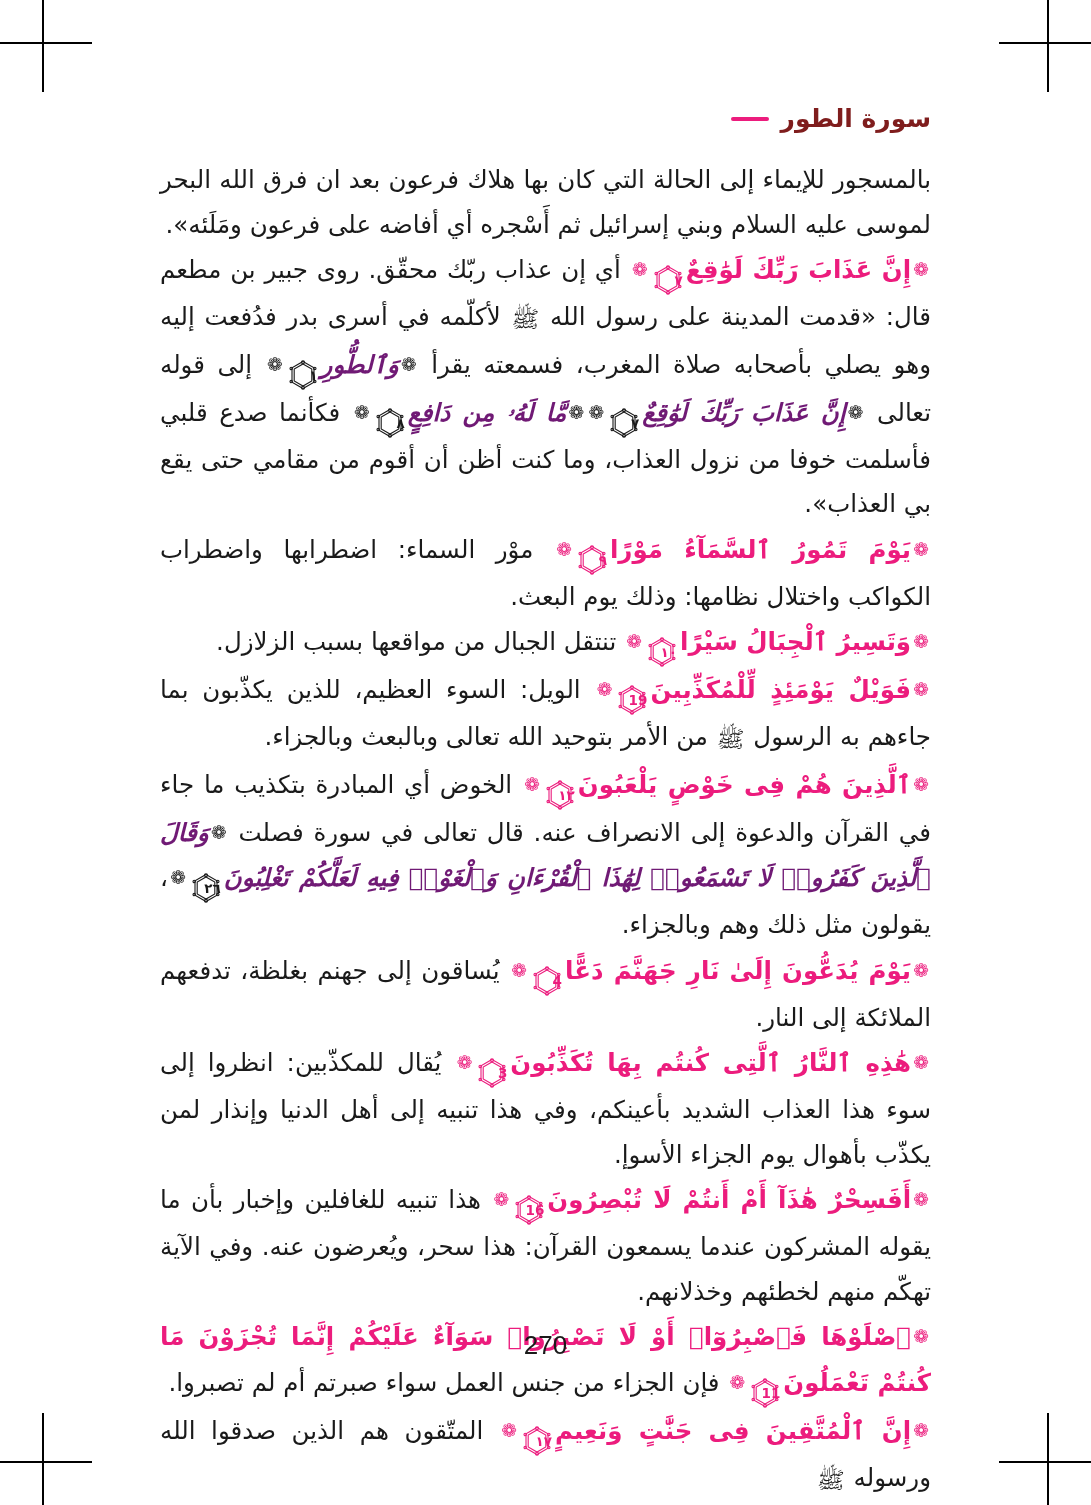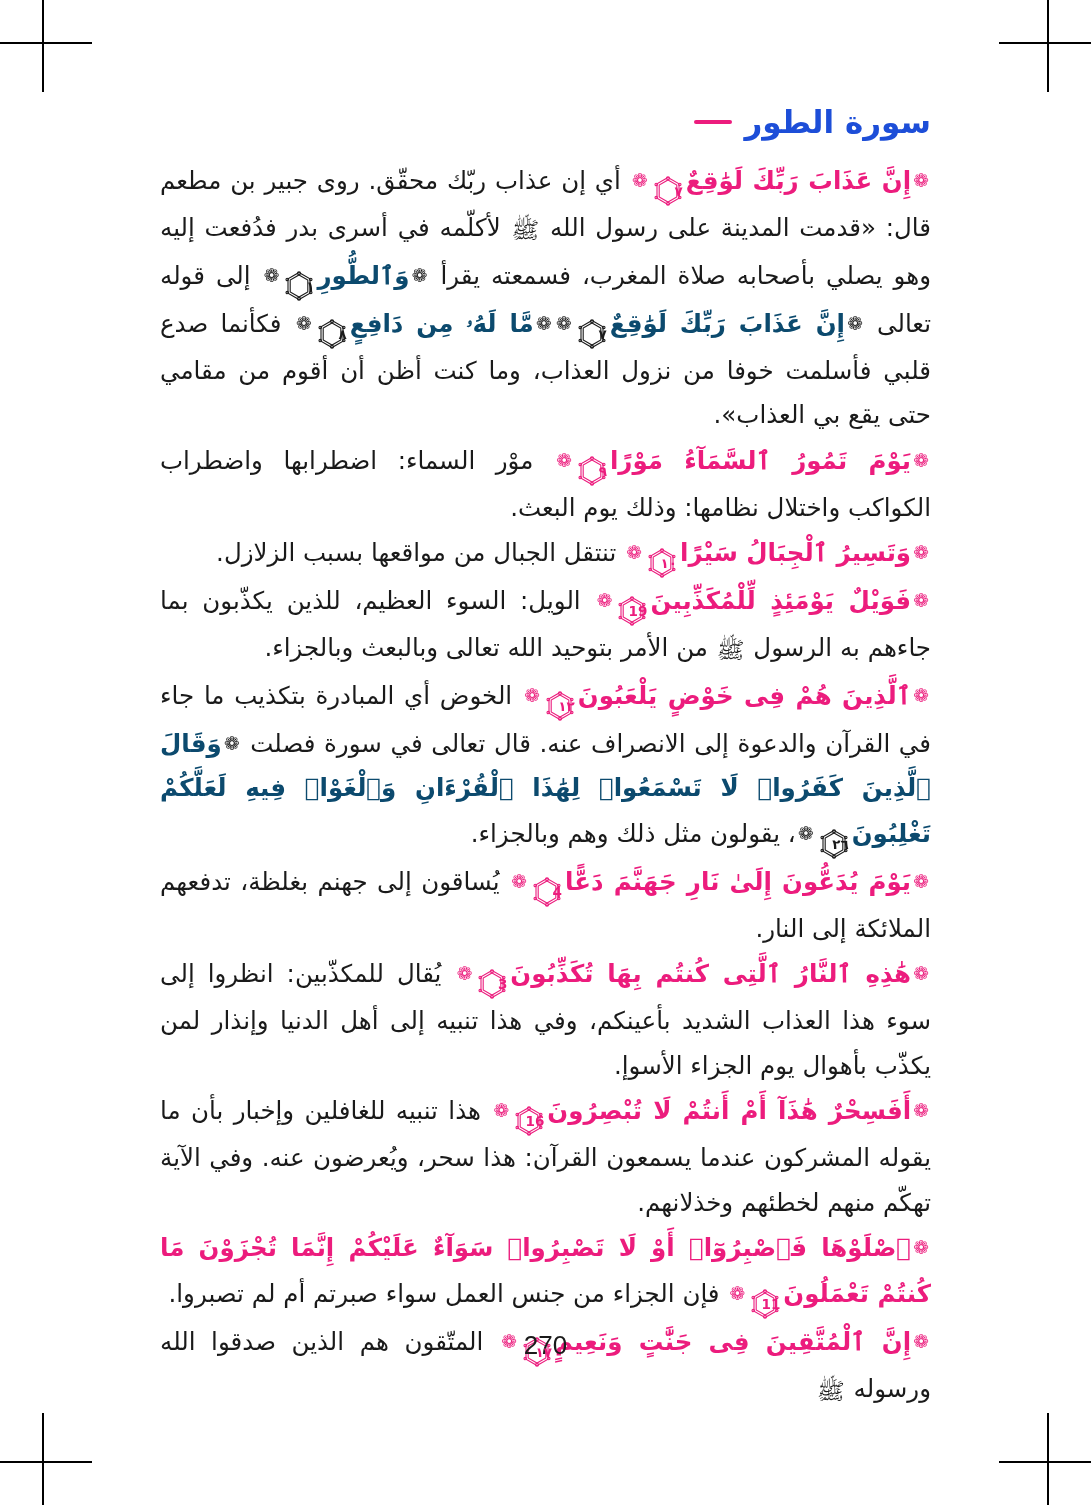--- a/index.html
+++ b/index.html
@@ -39,22 +39,22 @@
   .runhead {
     position: absolute;
     top: 104px;
     right: 160px;
     display: flex;
     align-items: center;
     gap: 12px;
     direction: rtl;
   }
   .runhead .surah-name {
-    color: #1d4ed8;
-    font-size: 31px;
+    color: #7f1d1d;
+    font-size: 25px;
     font-weight: 700;
     letter-spacing: 0.5px;
     white-space: nowrap;
   }
   .runhead .rule {
     display: inline-block;
     width: 38px;
     height: 4px;
     background: #ec1c7d;
     border-radius: 2px;
@@ -79,21 +79,21 @@
     text-align: justify;
     text-align-last: right;
   }
 
   
   .ayah {
     font-weight: 700;
     white-space: normal;
   }
   .ayah.pink  { color: #ec1c7d; }
-  .ayah.black { color: #0c4a6e; }
+  .ayah.black { color: #701a75; font-style: italic; }
 
   
   .orn {
     font-size: 19px;
     vertical-align: 2px;
     padding: 0 2px;
   }
 
   
   .vnum {
@@ -159,20 +159,21 @@
   <div class="crop h bl-h"></div>
   <div class="crop v br-v"></div>
   <div class="crop h br-h"></div>
 
   <div class="runhead">
     <span class="surah-name">سورة الطور</span>
     <span class="rule"></span>
   </div>
 
   <div class="body" id="body">
+      <p class="para"><span>بالمسجور للإيماء إلى الحالة التي كان بها هلاك فرعون بعد ان فرق الله البحر لموسى عليه السلام وبني إسرائيل ثم أَسْجره أي أفاضه على فرعون ومَلَئه».</span></p>
       <p class="para"><span><span class="orn pink" style="color: rgb(236, 28, 125);">❁</span><span class="ayah pink">إِنَّ عَذَابَ رَبِّكَ لَوَٰقِعٌ</span><span class="vnum pink"><svg viewBox="0 0 30 30" fill="none" stroke-width="1.1">
               <path d="M15 1.5 L26 7.8 L26 22.2 L15 28.5 L4 22.2 L4 7.8 Z"></path>
               <path d="M15 4 L23.8 9 L23.8 21 L15 26 L6.2 21 L6.2 9 Z"></path>
               <circle cx="15" cy="2.2" r="1.5"></circle>
               <circle cx="15" cy="27.8" r="1.5"></circle>
               <circle cx="3.2" cy="8.4" r="1.2"></circle>
               <circle cx="26.8" cy="8.4" r="1.2"></circle>
               <circle cx="3.2" cy="21.6" r="1.2"></circle>
               <circle cx="26.8" cy="21.6" r="1.2"></circle>
             </svg><span>٧</span></span><span class="orn pink" style="color: rgb(236, 28, 125);">❁</span></span><span> أي إن عذاب ربّك محقّق. روى جبير بن مطعم قال: «قدمت المدينة على رسول الله </span><span class="salawat">ﷺ</span><span> لأكلّمه في أسرى بدر فدُفعت إليه وهو يصلي بأصحابه صلاة المغرب، فسمعته يقرأ </span><span><span class="orn black" style="color: rgb(26, 26, 26);">❁</span><span class="ayah black">وَٱلطُّورِ</span><span class="vnum black"><svg viewBox="0 0 30 30" fill="none" stroke-width="1.1">

